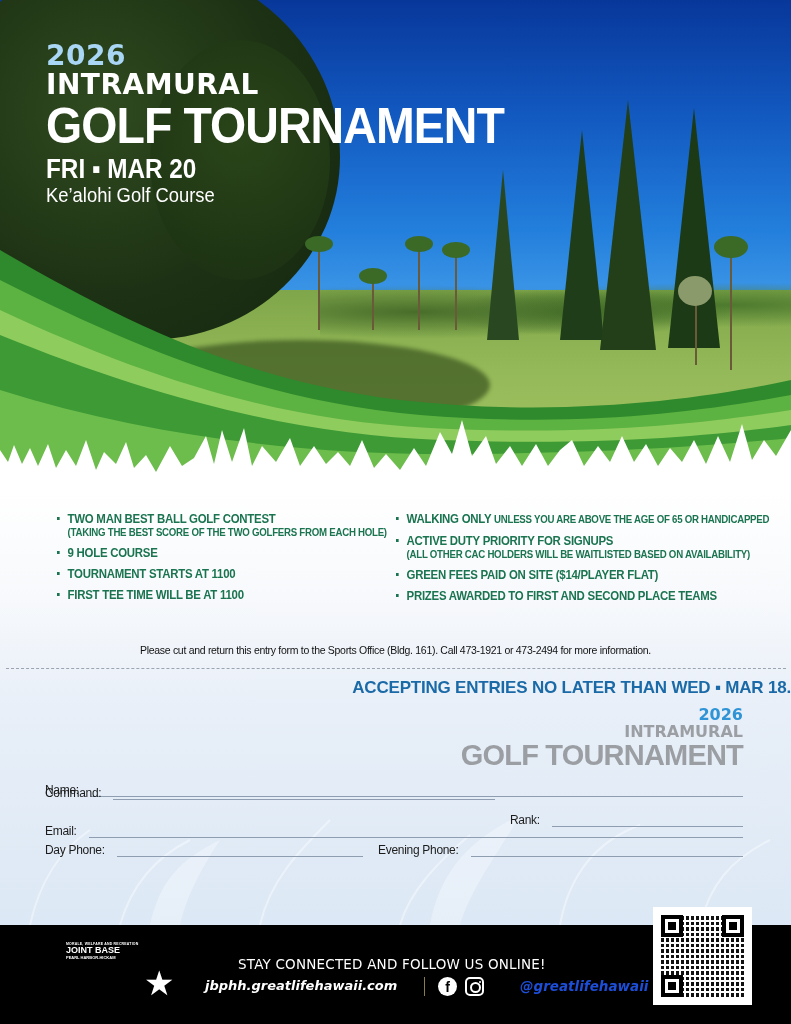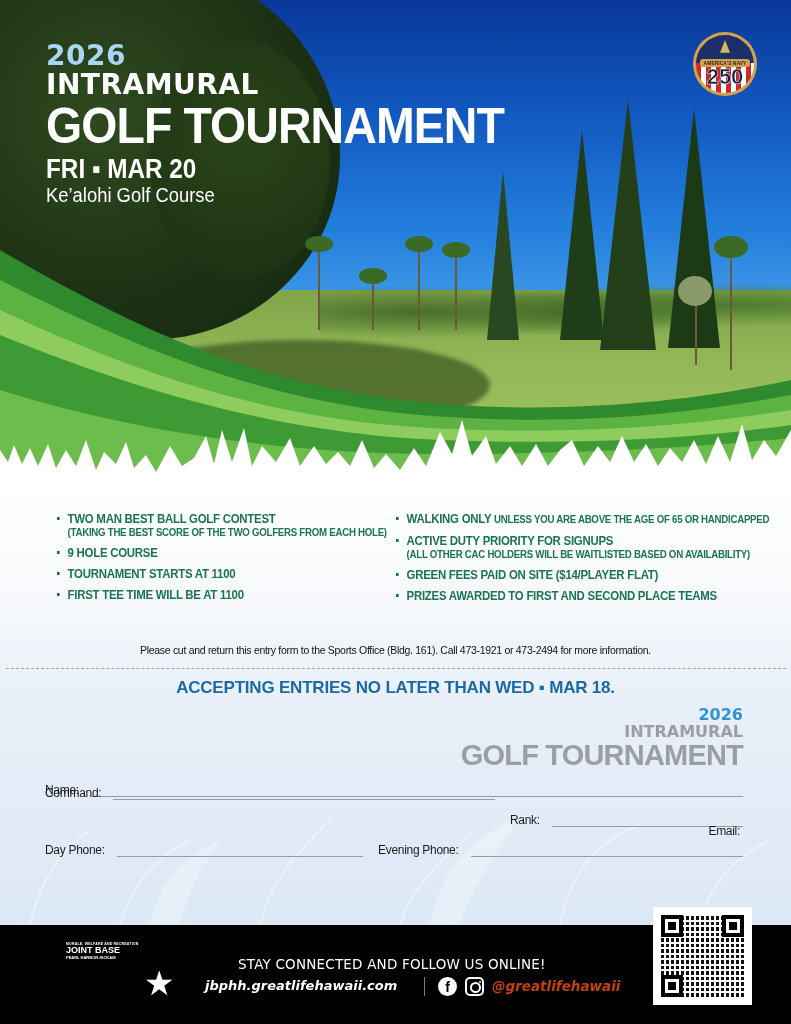--- a/index.html
+++ b/index.html
@@ -58,21 +58,21 @@
   .bullets { position: absolute; top: 511px; font-family: "Liberation Sans", sans-serif; color: #1a7450; font-weight: 700; }
   .bullets.left { left: 57px; width: 330px; }
   .bullets.right { left: 396px; width: 370px; }
   .bullet { position: relative; padding-left: 12px; margin-bottom: 6px; font-size: 13px; line-height: 15px; letter-spacing: -0.3px; transform: scaleX(0.88); transform-origin: left; white-space: nowrap; }
   .bullet::before { content: ""; position: absolute; left: 0; top: 6px; width: 3px; height: 3px; background: #1a7450; }
   .bullet .sub { display: block; font-size: 11px; line-height: 13px; }
   .bullet .small { font-size: 11px; }
 
   .cut-note { position: absolute; left: 0; top: 644px; width: 791px; text-align: center; font-size: 10.5px; color: #111; font-family: "Liberation Sans", sans-serif; letter-spacing: -0.3px; }
   .cut-line { position: absolute; left: 6px; top: 668px; width: 780px; border-top: 1px dashed #9aa5b1; }
-  .deadline { position: absolute; left: 0; top: 678px; width: 791px; text-align: center; font-size: 17px; font-weight: 700; color: #1b6aa8; font-family: "Liberation Sans", sans-serif; letter-spacing: -0.2px; }
+  .deadline { position: absolute; left: 0; top: 678px; width: 791px; text-align: right; font-size: 17px; font-weight: 700; color: #1b6aa8; font-family: "Liberation Sans", sans-serif; letter-spacing: -0.2px; }
 
   .form-title { position: absolute; right: 48px; top: 706px; text-align: right; font-family: "DejaVu Sans", sans-serif; font-weight: 700; }
   .ft-year { font-size: 16px; color: #2e94d6; line-height: 17px; }
   .ft-intramural { font-size: 16px; color: #9b9fa4; line-height: 17px; }
   .ft-golf { font-family: "Liberation Sans", sans-serif; font-size: 29px; color: #9b9fa4; line-height: 30px; letter-spacing: -0.8px; }
 
   .fern-bg { position: absolute; left: 0; top: 810px; width: 791px; height: 115px; opacity: 0.5; }
 
   .field-row { position: absolute; left: 45px; display: flex; align-items: flex-end; font-family: "Liberation Sans", sans-serif; font-size: 12px; color: #1c1c1c; letter-spacing: -0.3px; gap: 9px; }
   .field-label { white-space: nowrap; margin-right: 3px; }
@@ -87,21 +87,21 @@
   .mwr-sub2 { font-size: 4px; font-weight: 700; }
   .mwr-star { position: absolute; left: 78px; top: 24px; font-size: 34px; line-height: 34px; color: #fff; }
 
   .stay { position: absolute; left: 238px; top: 956px; font-family: "DejaVu Sans", sans-serif; font-size: 13.5px; color: #fff; letter-spacing: 0.2px; }
   .url { position: absolute; left: 205px; top: 978px; font-family: "DejaVu Sans", sans-serif; font-weight: 700; font-style: italic; font-size: 13px; color: #fff; }
   .divider { position: absolute; left: 424px; top: 977px; width: 1px; height: 19px; background: #8a7d4a; }
   .fb-icon { position: absolute; left: 438px; top: 977px; width: 19px; height: 19px; border-radius: 50%; background: #fff; color: #000; font-weight: 700; font-size: 14px; line-height: 20px; text-align: center; font-family: "Liberation Sans", sans-serif; }
   .ig-icon { position: absolute; left: 465px; top: 977px; width: 19px; height: 19px; border: 2px solid #fff; border-radius: 5px; }
   .ig-icon::before { content: ""; position: absolute; left: 3px; top: 3px; width: 7px; height: 7px; border: 2px solid #fff; border-radius: 50%; }
   .ig-icon::after { content: ""; position: absolute; right: 1.5px; top: 1.5px; width: 2px; height: 2px; background: #fff; border-radius: 50%; }
-  .handle { position: absolute; left: 492px; top: 978px; font-family: "DejaVu Sans", sans-serif; font-weight: 700; font-style: italic; font-size: 13.5px; color: #c2410c; }
+  .handle { position: absolute; left: 520px; top: 978px; font-family: "DejaVu Sans", sans-serif; font-weight: 700; font-style: italic; font-size: 13.5px; color: #1d4ed8; }
 
   .qr { position: absolute; left: 653px; top: 907px; width: 99px; height: 98px; background: #fff; padding: 8px; }
   .qr-grid { width: 100%; height: 100%; position: relative;
     background:
       repeating-linear-gradient(90deg, transparent 0 3px, #fff 3px 5px),
       repeating-linear-gradient(0deg, #111 0 4px, #fff 4px 6px, #111 6px 9px, #fff 9px 11px); }
   .qr-finder { position: absolute; width: 22px; height: 22px; border: 4px solid #000; background: #fff; }
   .qr-finder::after { content: ""; position: absolute; left: 3px; top: 3px; width: 8px; height: 8px; background: #000; }
   .qr-finder.tl { left: 0; top: 0; } .qr-finder.tr { right: 0; top: 0; } .qr-finder.bl { left: 0; bottom: 0; }
 </style>
@@ -145,28 +145,20 @@
   </svg>
 
   <div class="headline">
     <div class="h-year">2026</div>
     <div class="h-intramural">INTRAMURAL</div>
     <div class="h-golf">GOLF TOURNAMENT</div>
     <div class="h-date">FRI ▪ MAR 20</div>
     <div class="h-venue">Ke’alohi Golf Course</div>
   </div>
 
-  <div class="badge250">
-    <div class="badge-inner">
-      <div class="badge-stars"></div>
-      <div class="badge-ship"></div>
-      <div class="badge-ribbon">AMERICA'S NAVY</div>
-      <div class="badge-num">250</div>
-    </div>
-  </div>
 </div>
 
 <div class="info"></div>
 
 <svg class="fern-bg" viewBox="0 0 791 115" preserveAspectRatio="none">
   <g fill="none" stroke="#ffffff" stroke-width="2" opacity="0.8">
     <path d="M30,115 C40,70 60,40 90,20"></path>
       <path d="M120,115 C130,80 150,50 190,30"></path>
     <path d="M260,115 C270,70 300,40 330,10"></path>
       <path d="M400,115 C410,80 440,50 470,25"></path>
@@ -235,21 +227,21 @@
   <span class="field-line"></span>
 </div>
 <div class="field-row" style="top:843px;width:318px;text-align:center;">
   <span class="field-label">Day Phone:</span>
   <span class="field-line"></span>
 </div>
 <div class="field-row" style="top:843px;left:378px;width:365px;">
   <span class="field-label">Evening Phone:</span>
   <span class="field-line"></span>
 </div>
-<div class="field-row" style="top:824px;width:698px;flex-direction:column;">
+<div class="field-row" style="top:824px;width:698px;">
   <span class="field-label">Email:</span>
   <span class="field-line"></span>
 </div>
 
 <div class="footer"></div>
 
 <div class="mwr">
   <div class="mwr-sub1">MORALE, WELFARE AND RECREATION</div>
   <div class="mwr-jb">JOINT BASE</div>
   <div class="mwr-sub2">PEARL HARBOR-HICKAM</div>

